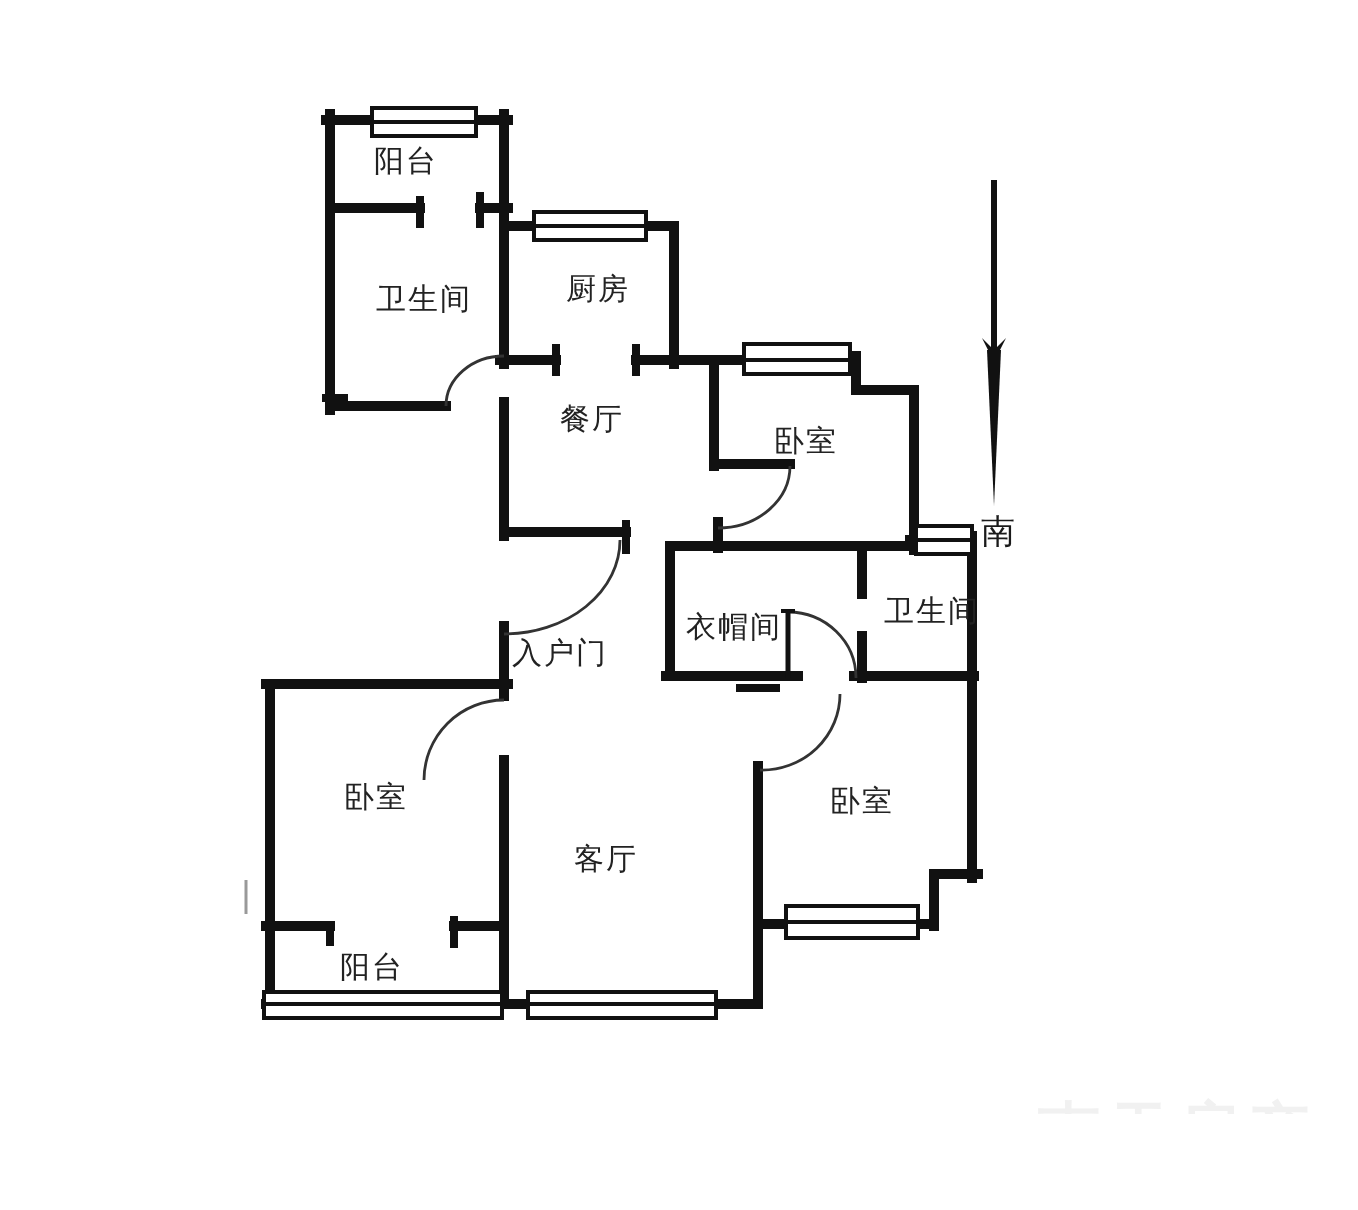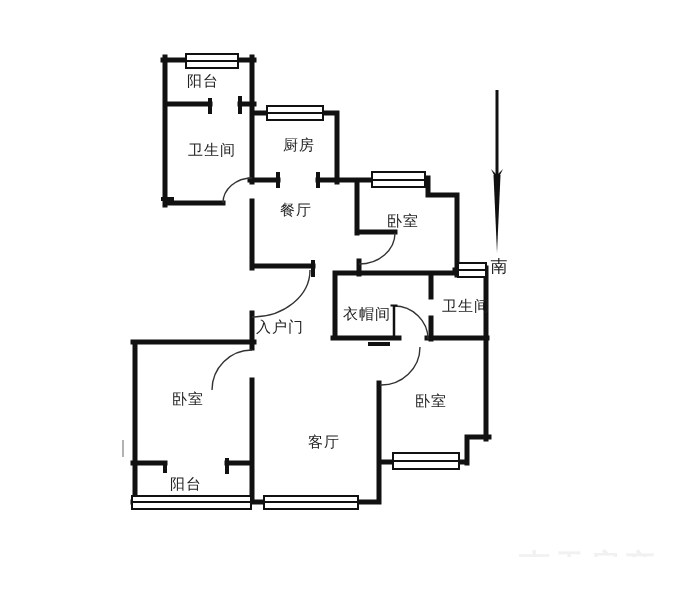--- a/index.html
+++ b/index.html
@@ -15,21 +15,21 @@
   
   .lbl-balcony-top   {left:203px;top:81px;}
   .lbl-bathroom-top  {left:212px;top:150px;}
   .lbl-kitchen       {left:299px;top:145px;}
   .lbl-dining-room   {left:296px;top:210px;}
   .lbl-bedroom-top   {left:403px;top:221px;}
   .lbl-entry-door    {left:280px;top:293px;margin-top:34px;}
   .lbl-cloakroom     {left:367px;top:314px;}
   .lbl-bathroom-right{left:466px;top:306px;}
   .lbl-bedroom-left  {left:188px;top:399px;}
-  .lbl-living-room   {left:324px;top:430px;margin-top:12px;}
+  .lbl-living-room   {left:303px;top:430px;}
   .lbl-bedroom-right {left:431px;top:401px;}
   .lbl-balcony-bottom{left:186px;top:484px;}
   .lbl-south{
     left:499px;top:266px;font-size:17px;color:#1a1a1a;letter-spacing:0;
   }
   .watermark{
     position:absolute;transform:translate(-50%,-50%);
     left:589px;top:566px;font-size:31px;letter-spacing:4px;
     color:#f1f1f1;font-weight:bold;white-space:nowrap;user-select:none;
   }

